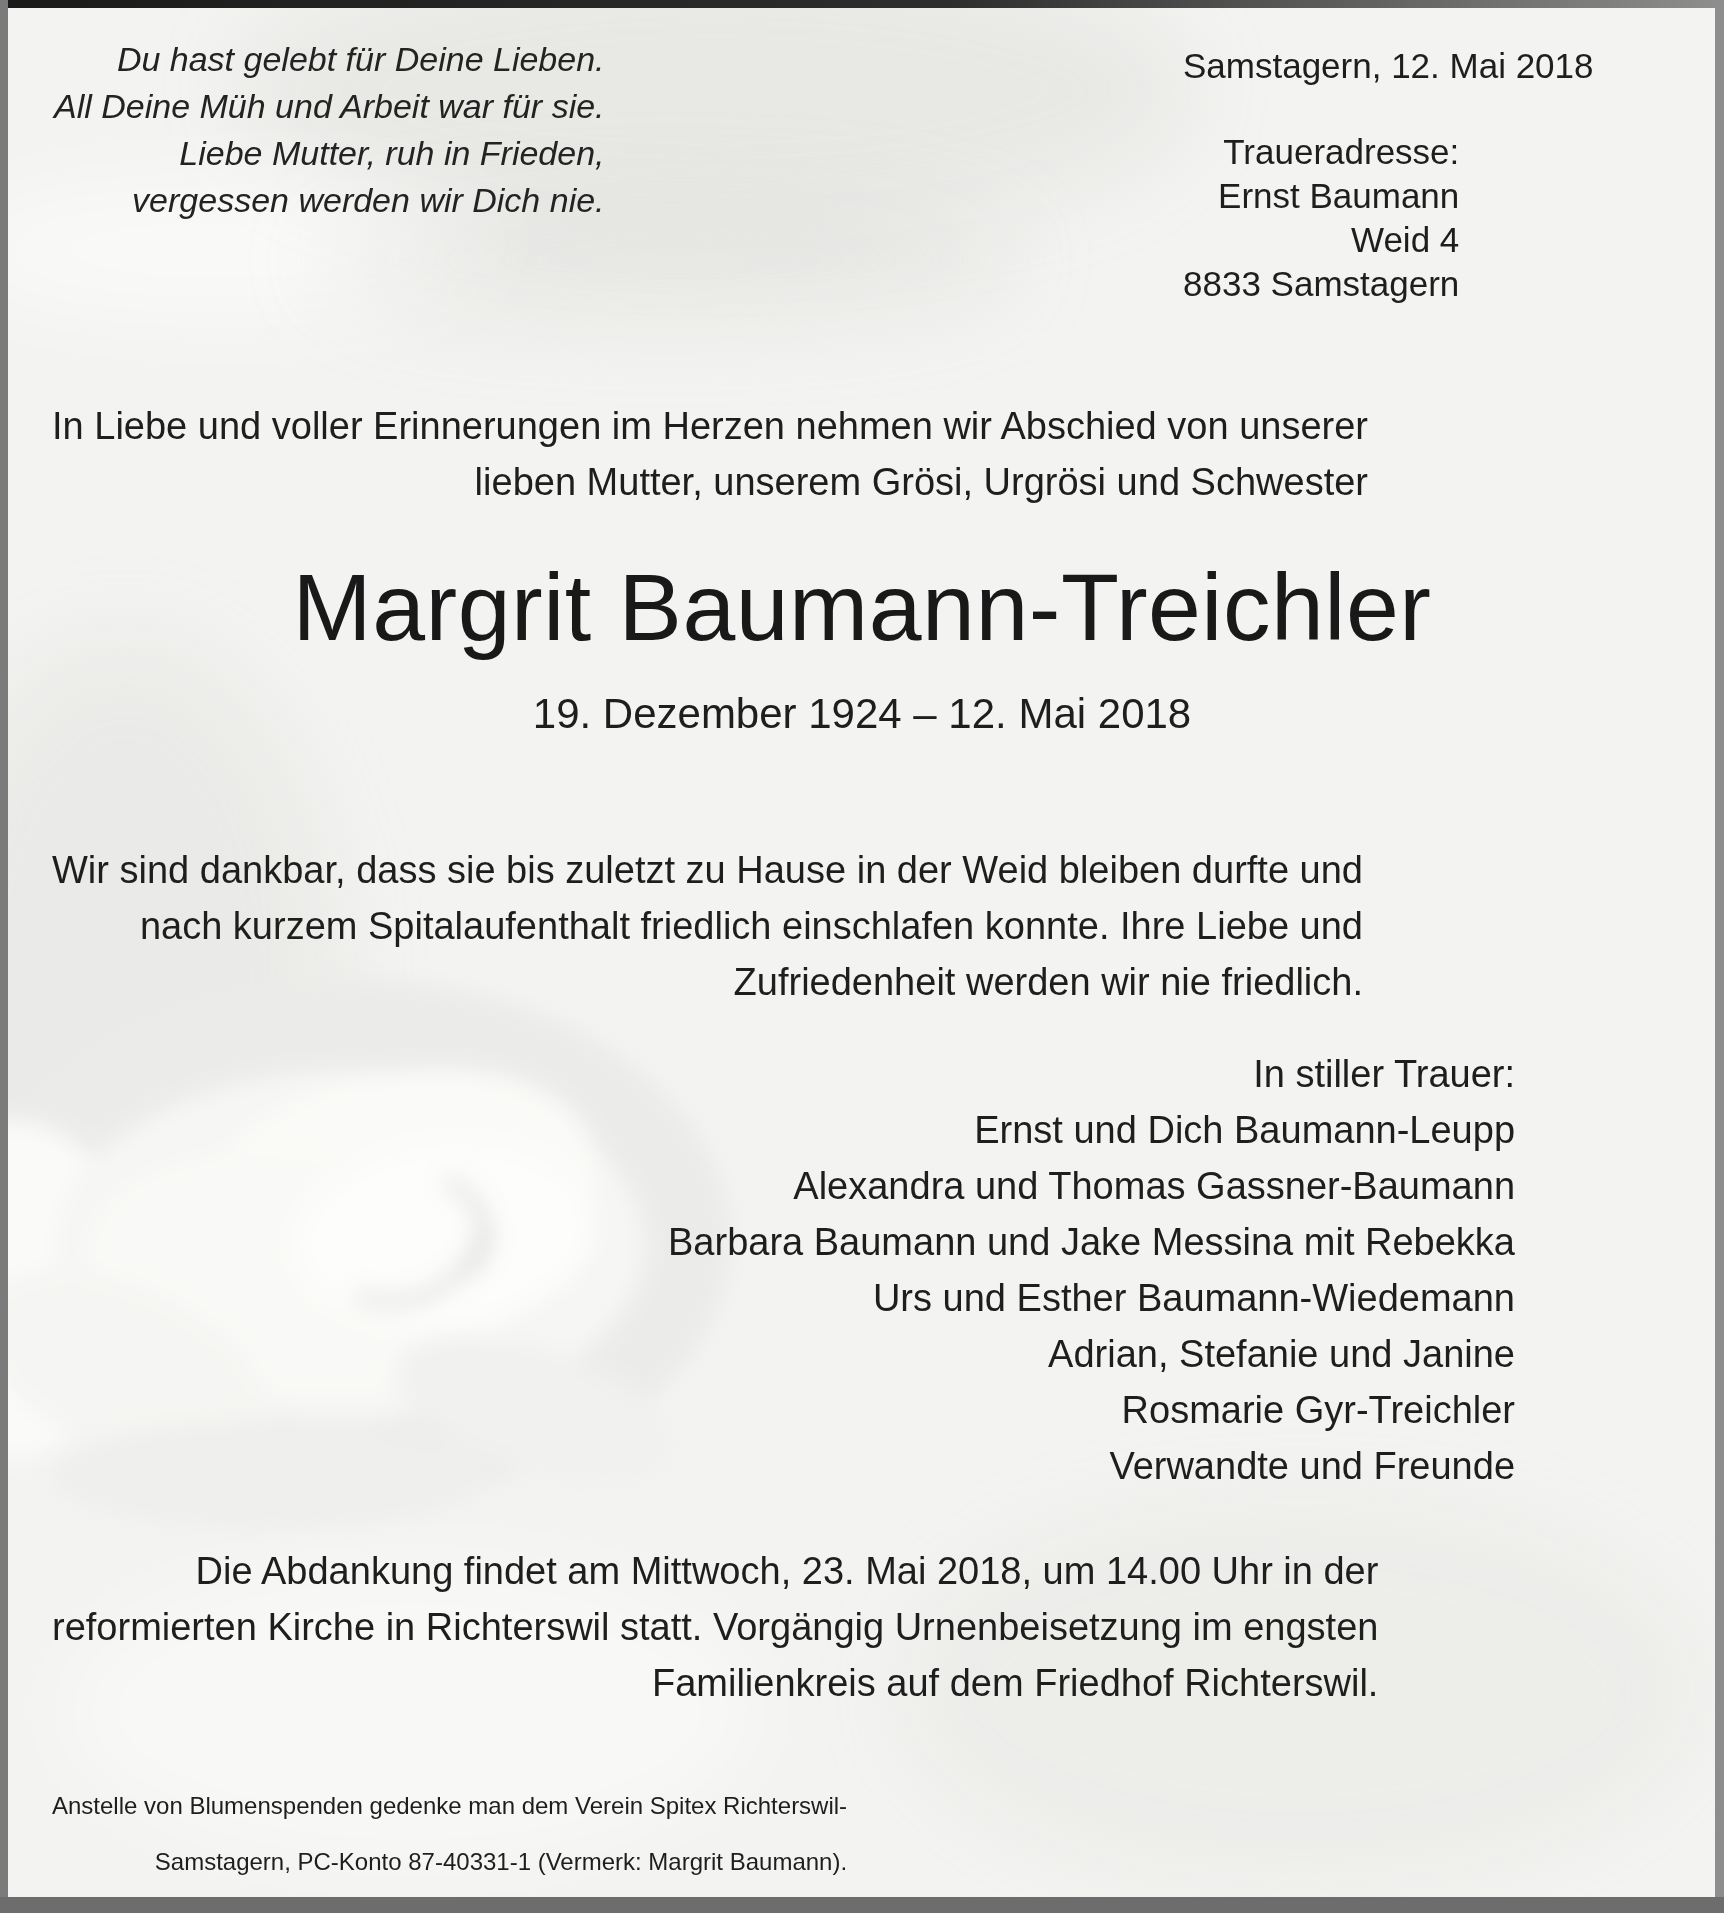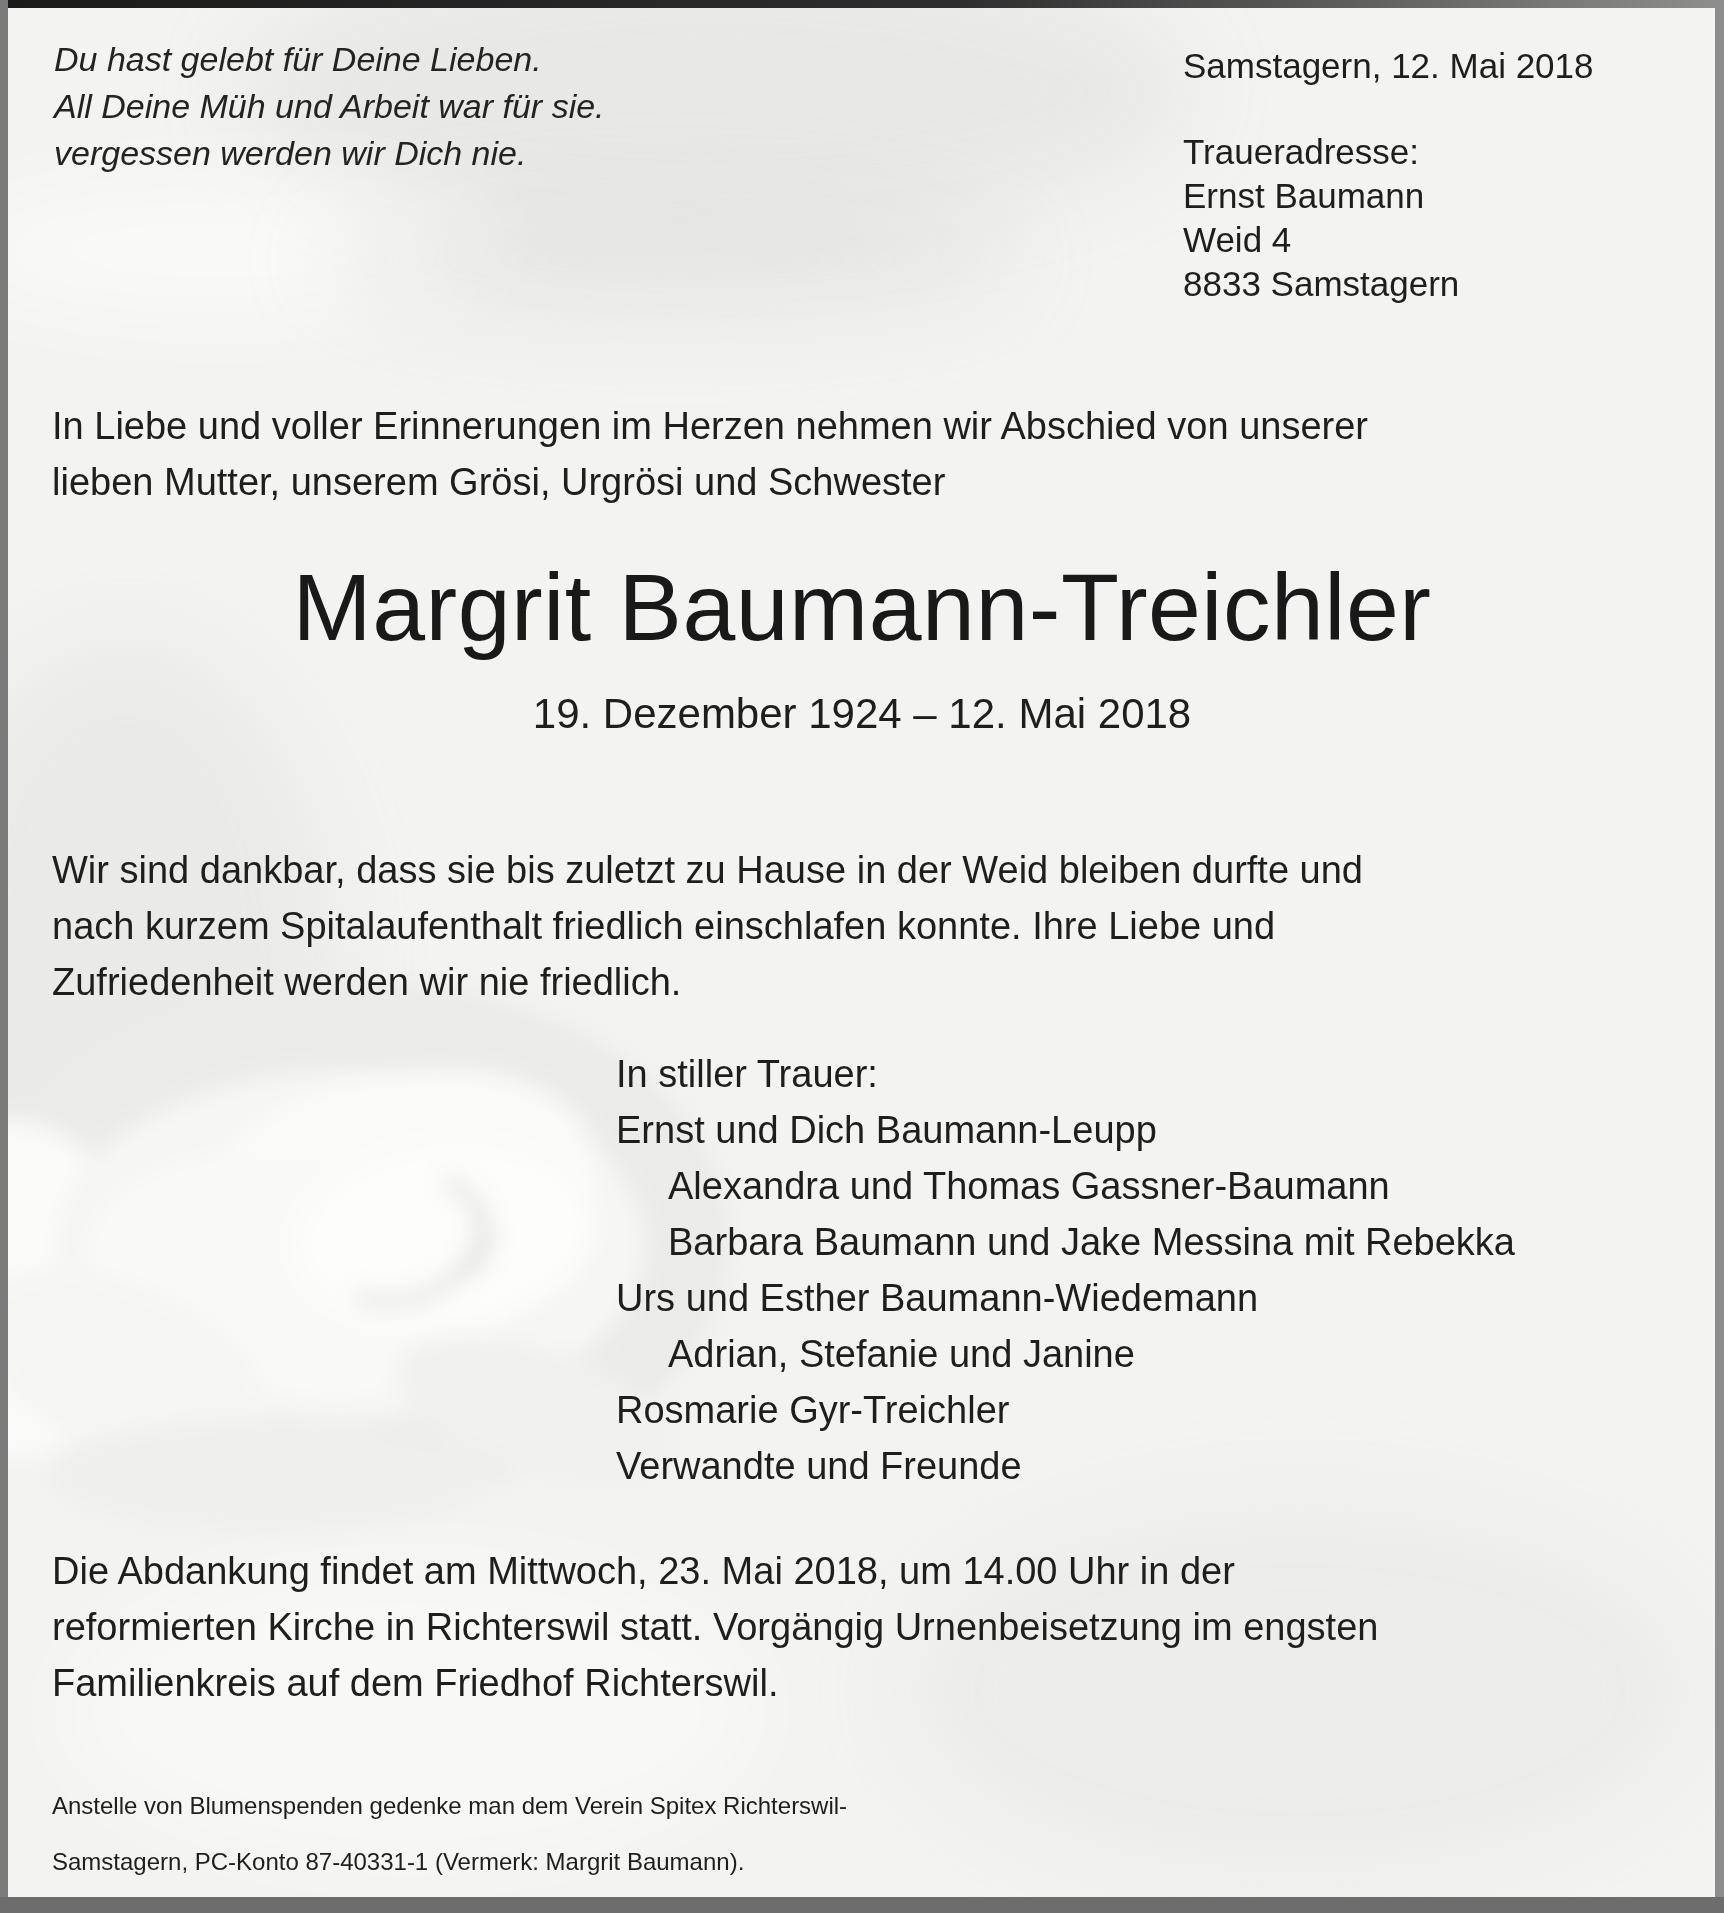--- a/index.html
+++ b/index.html
@@ -5,21 +5,21 @@
   html,body{margin:0;padding:0;background:#d8d8d6;}
   .page{
     position:relative;
     width:1724px;height:1913px;
     background:#f3f3f1;
     font-family:"Liberation Sans", sans-serif;
     color:#1e1e1e;
     overflow:hidden;
     -webkit-font-smoothing:antialiased;
   }
-  .block{position:absolute;white-space:nowrap;}
+  .block{position:absolute;white-space:nowrap;text-align:right;}
 
   
   .edge-top{position:absolute;left:0;top:0;width:100%;height:8px;
     background:linear-gradient(90deg,#1b1b1b,#2d2d2d 55%,#6f6f6f 86%,#8e8e8e);z-index:5;}
   .edge-left{position:absolute;left:0;top:0;width:8px;height:100%;background:#7b7b7b;z-index:5;}
   .edge-right{position:absolute;right:0;top:0;width:9px;height:100%;background:#8d8d8d;z-index:5;}
   .edge-bottom{position:absolute;left:0;bottom:0;width:100%;height:16px;background:#6d6d6d;z-index:5;}
 
   
   .cloud{position:absolute;border-radius:50%;filter:blur(42px);z-index:0;}
@@ -83,20 +83,21 @@
       <ellipse cx="155" cy="440" rx="155" ry="82" fill="#f5f5f3" transform="rotate(25 155 440)"></ellipse>
       <ellipse cx="300" cy="545" rx="220" ry="55" fill="#efefed"></ellipse>
     </g>
   </svg>
 
   <div class="text-layer">
 
     <div class="block verse">
       <div>Du hast gelebt für Deine Lieben.</div>
       <div>All Deine Müh und Arbeit war für sie.</div>
+      <div>Liebe Mutter, ruh in Frieden,</div>
       <div>vergessen werden wir Dich nie.</div>
     </div>
 
     <div class="block dateline">Samstagern, 12. Mai 2018</div>
 
     <div class="block address">
       <div>Traueradresse:</div>
       <div>Ernst Baumann</div>
       <div>Weid 4</div>
       <div>8833 Samstagern</div>

